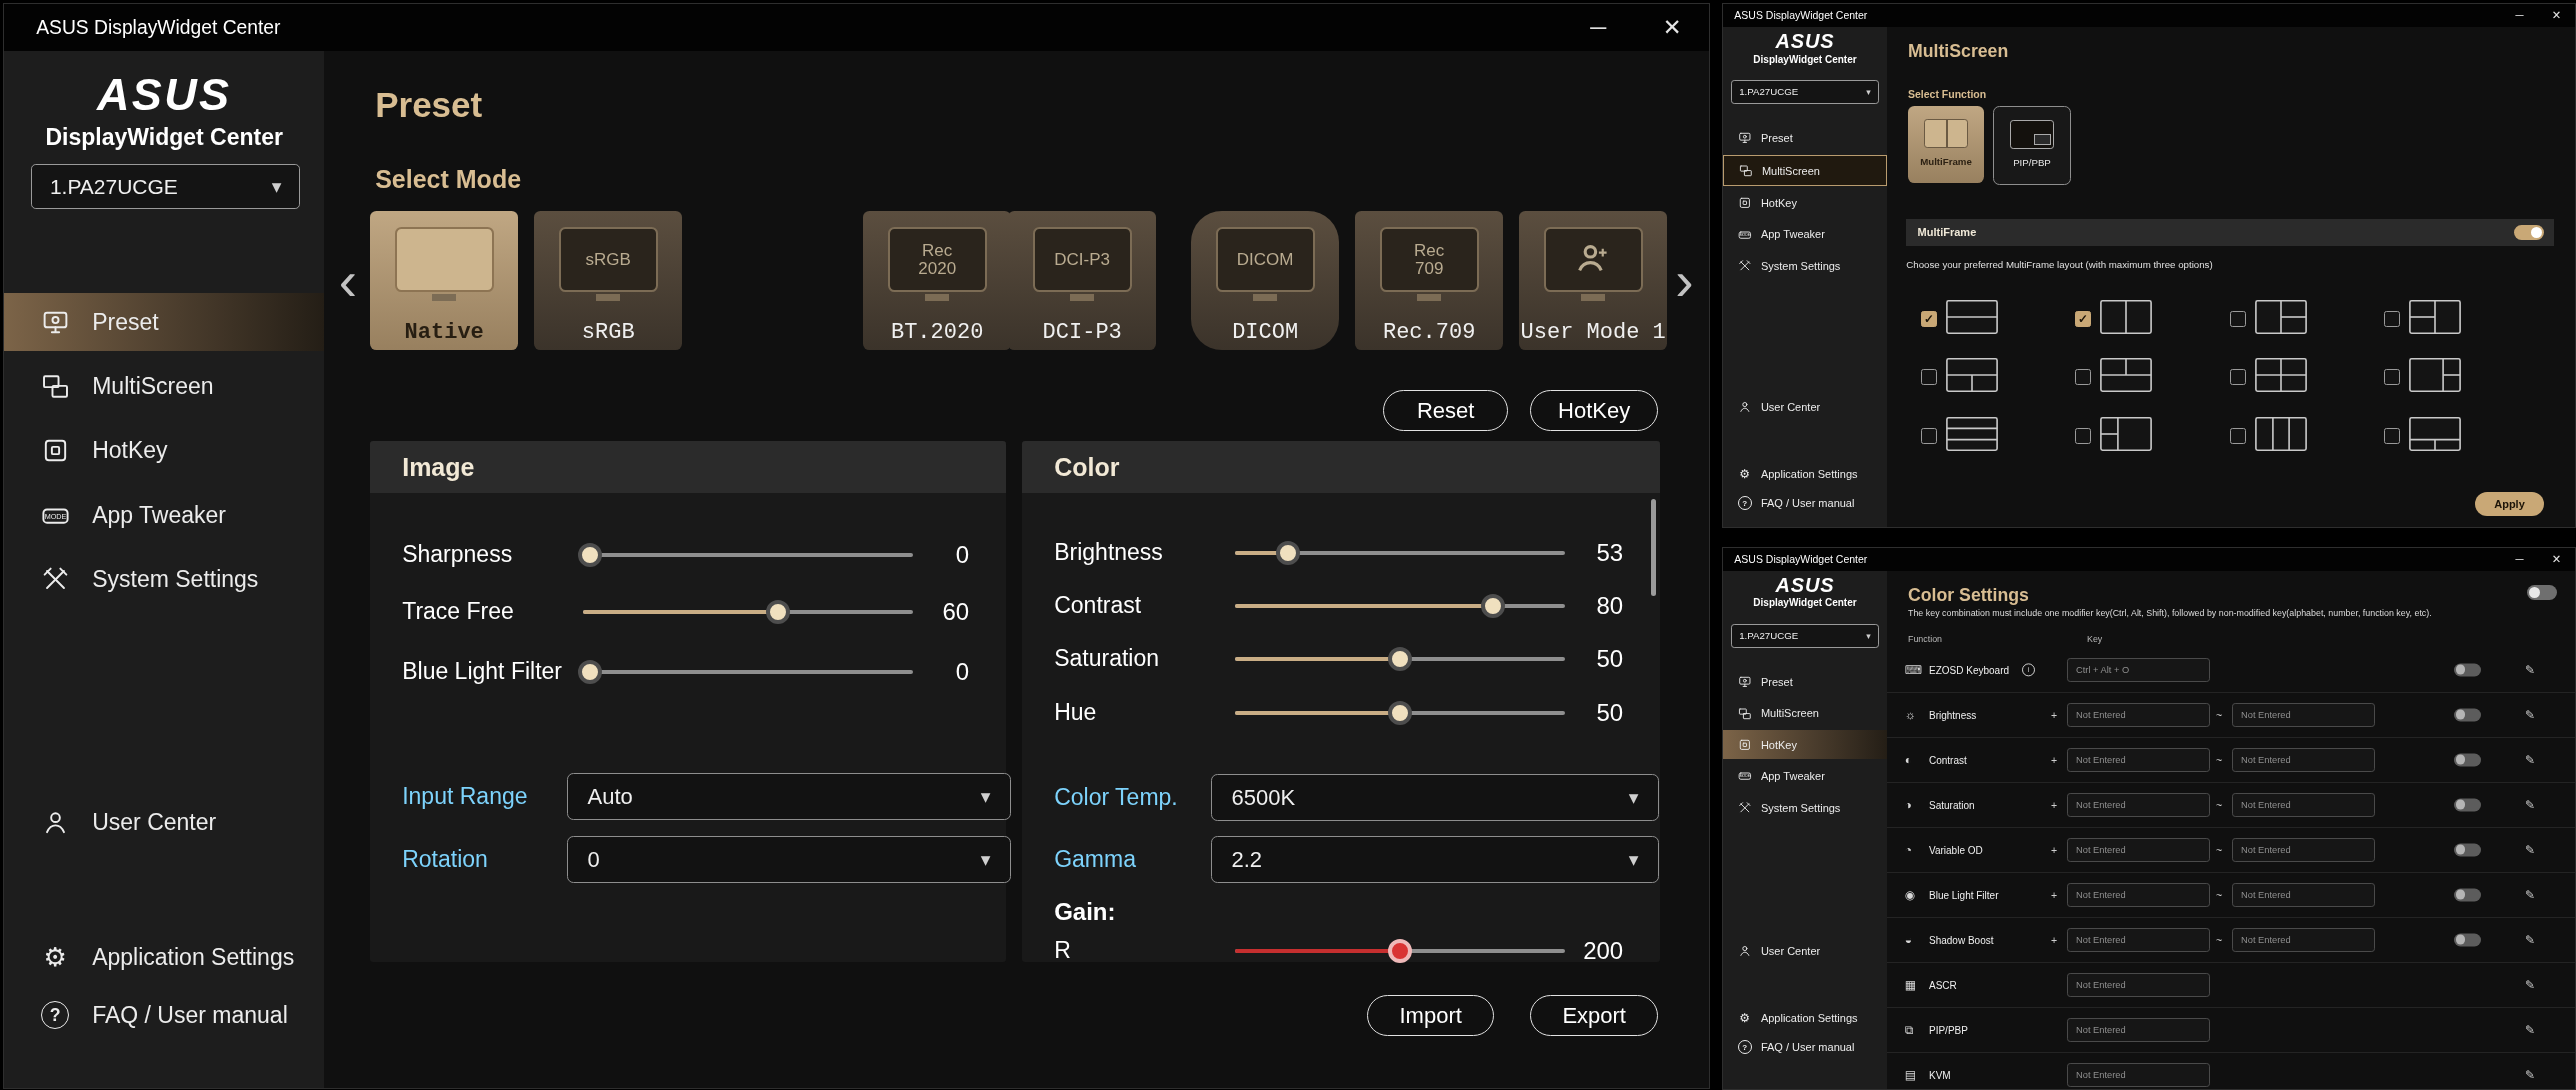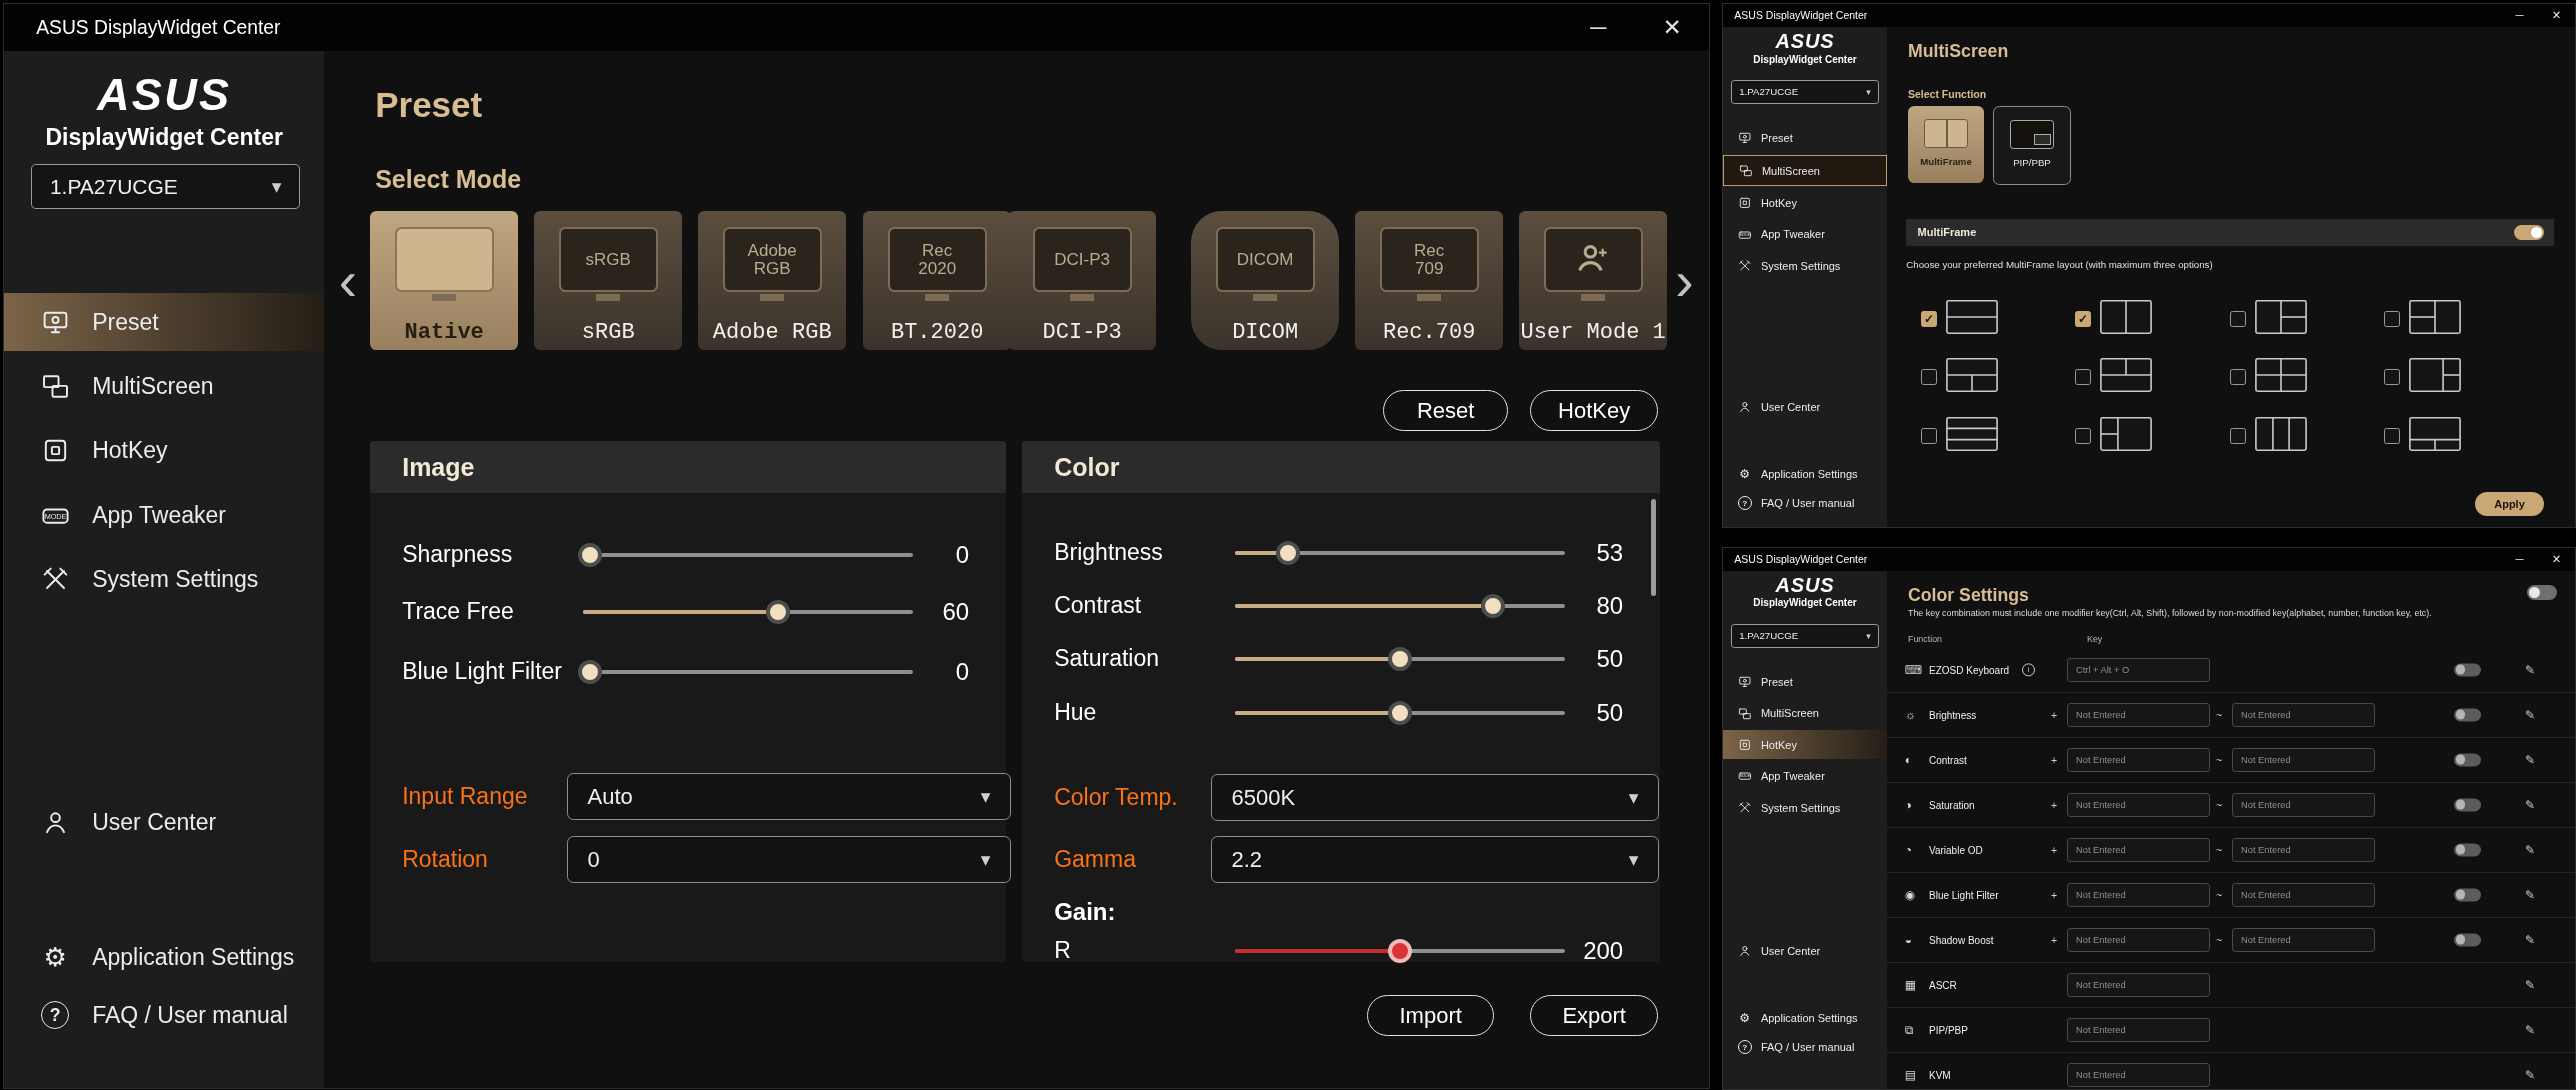--- a/index.html
+++ b/index.html
@@ -70,21 +70,21 @@
   .slabel{padding-left:32px;width:181px;font-size:23px;color:#fff;flex:none;}
   .slider{position:relative;width:330px;height:35px;flex:none;}
   .track{position:absolute;left:0;right:0;top:16px;height:4px;background:#8f8f8f;border-radius:2.4px;}
   .fill{position:absolute;left:0;top:16px;height:4px;background:#c9ad85;border-radius:2.4px;}
   .fill.red{background:#c62f2f;}
   .knob{position:absolute;top:5.6px;width:24px;height:24px;border-radius:50%;background:#f0e0bf;
         border:4px solid #4d4d4d;box-sizing:border-box;transform:translateX(-50%);}
   .knob.red{background:#d93434;border-color:#efb9b9;}
   .sval{flex:1;text-align:right;padding-right:37px;font-size:24px;color:#fff;}
   .dd-row{position:absolute;left:0;right:0;height:47px;display:flex;align-items:center;}
-  .ddlabel{padding-left:32px;font-size:23px;color:#f97316;}
+  .ddlabel{padding-left:32px;font-size:23px;color:#7dd3fc;}
   .dd{position:absolute;height:45px;border:0.8px solid #8e8e8e;border-radius:6.4px;background:#121212;
       display:flex;align-items:center;justify-content:space-between;padding:0 19.3px;font-size:22px;color:#f0f0f0;}
   .gain-label{position:absolute;left:32px;top:457px;font-size:24px;font-weight:700;color:#fff;}
   .cscroll{position:absolute;right:4px;top:58px;width:5.6px;height:97px;background:#9c9c9c;border-radius:3.2px;}
 
   
   .sw .titlebar{height:22.5px;padding-left:11.3px;font-size:10.5px;}
   .sw .tb-btn{width:37px;font-size:11.3px;}
   .sw-sidebar{position:absolute;left:0;top:22.5px;bottom:0;width:164px;background:#1d1d1d;}
   .sw-logo{margin-top:3.2px;text-align:center;font-size:20px;font-weight:800;font-style:italic;letter-spacing:0.8px;color:#fff;}
@@ -278,28 +278,20 @@
       <div class="mc-stand"></div>
         <div class="mc-label">Native</div>
     </div>
     <div class="mode-card" style="left:210px;">
       <div class="mc-screen">
           <span class="mc-badge">sRGB</span>
         </div>
       <div class="mc-stand"></div>
         <div class="mc-label">sRGB</div>
     </div>
-    <div class="mode-card" style="left:374px;">
-      <div class="mc-screen">
-          <span class="mc-badge">Adobe
-RGB</span>
-        </div>
-      <div class="mc-stand"></div>
-        <div class="mc-label">Adobe RGB</div>
-    </div>
     <div class="mode-card" style="left:539px;">
       <div class="mc-screen">
           <span class="mc-badge">Rec
 2020</span>
         </div>
       <div class="mc-stand"></div>
         <div class="mc-label">BT.2020</div>
     </div>
     <div class="mode-card" style="left:684px;">
       <div class="mc-screen">

